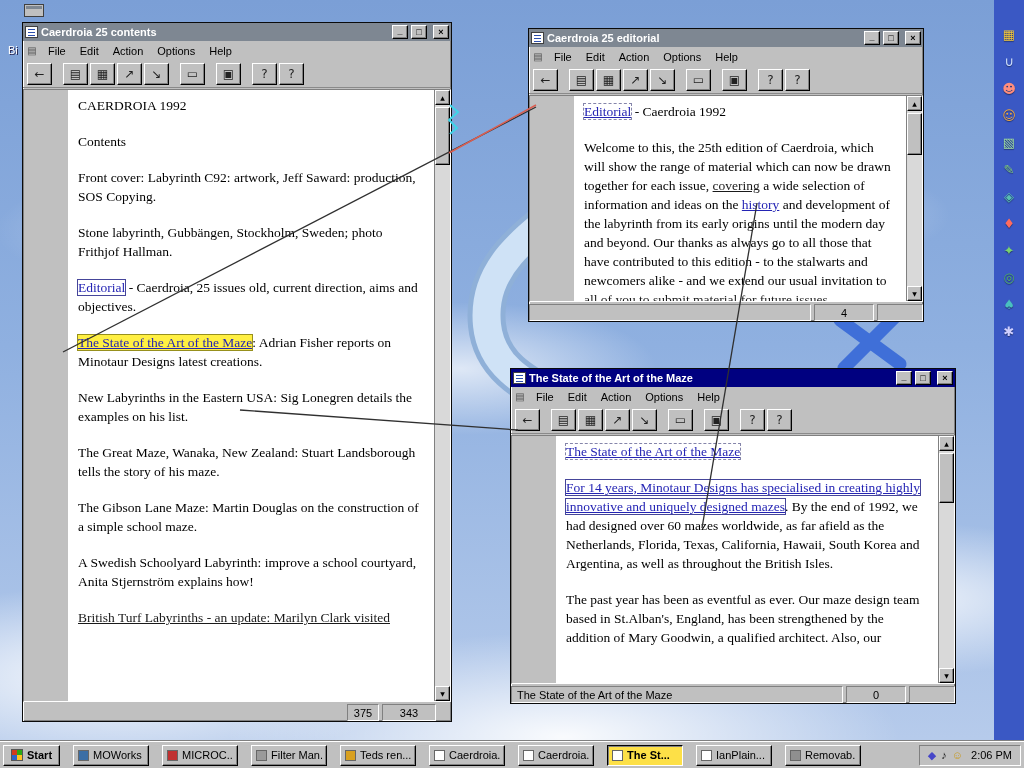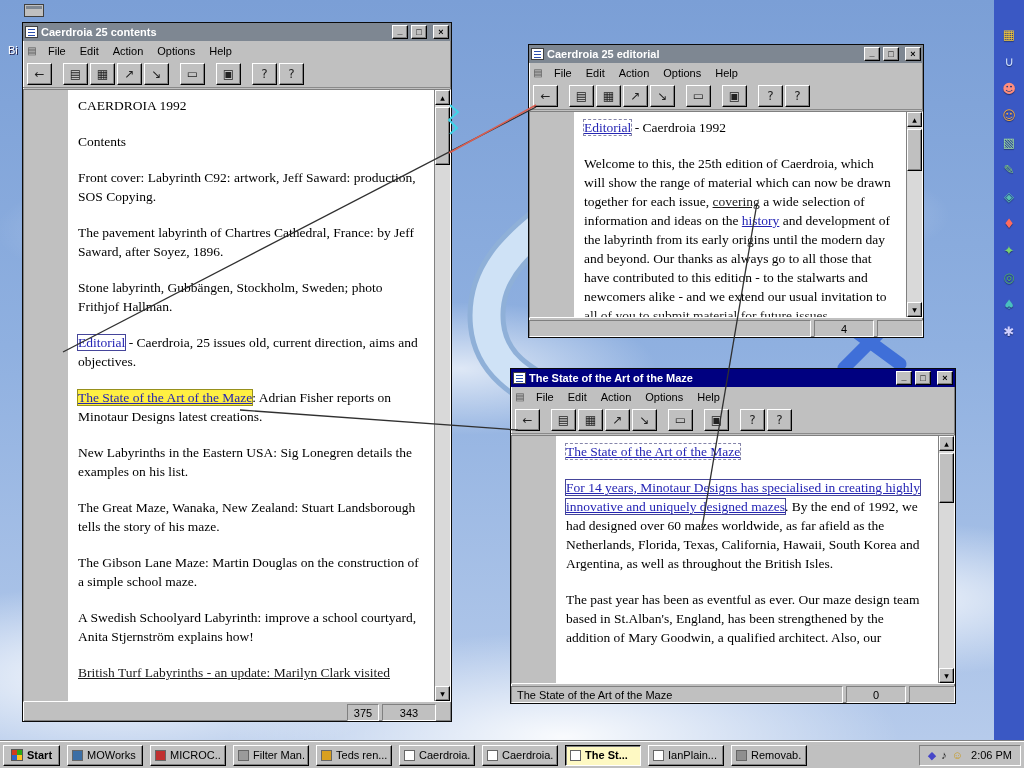--- a/index.html
+++ b/index.html
@@ -63,30 +63,30 @@
   
   .sidebar{position:absolute;right:0;top:0;width:30px;height:741px;background:#3a58c4;z-index:30;
     display:flex;flex-direction:column;align-items:center;padding-top:24px;gap:7px;}
   .side-ico{width:21px;height:20px;display:flex;align-items:center;justify-content:center;
     font:13px "DejaVu Sans",sans-serif;text-shadow:0 1px 1px rgba(0,0,0,.45);}
   .s1{color:#f3c73a;} .s2{color:#cfe0ff;} .s3{color:#ff8d7d;} .s4{color:#f0a63c;}
   .s5{color:#9fdc9f;} .s6{color:#7ec87e;} .s7{color:#58c0b0;} .s8{color:#ff6b5e;}
   .s9{color:#79d26f;} .s10{color:#4fae62;} .s11{color:#49c0c0;} .s12{color:#d0d0ff;}
   
   .taskbar{position:absolute;left:0;bottom:0;width:1024px;height:27px;background:#c0c0c0;
-    border-top:1px solid #fff;box-shadow:0 -1px 0 #808080;display:flex;align-items:center;gap:7px;
+    border-top:1px solid #fff;box-shadow:0 -1px 0 #808080;display:flex;align-items:center;gap:13px;
     padding:2px 3px;z-index:60;}
   .start{height:21px;display:flex;align-items:center;gap:4px;background:#c0c0c0;
     border:1px solid;border-color:#fff #000 #000 #fff;box-shadow:inset -1px -1px 0 #808080;
     font:bold 11px "Liberation Sans",sans-serif;padding:0 7px;}
   .winflag{width:12px;height:12px;background:conic-gradient(#2ba816 0 25%,#ffc423 0 50%,#2f63c8 0 75%,#d23b1e 0);border:1px solid #555;}
   .task{height:21px;flex:0 0 76px;display:flex;align-items:center;gap:4px;background:#c0c0c0;
     border:1px solid;border-color:#fff #000 #000 #fff;box-shadow:inset -1px -1px 0 #808080;
     font:11px "Liberation Sans",sans-serif;padding:0 4px;overflow:hidden;}
-  .task.pressed{border-color:#000 #fff #fff #000;box-shadow:inset 1px 1px 0 #808080;background:#fef9c3;font-weight:bold;align-items:center;}
+  .task.pressed{border-color:#000 #fff #fff #000;box-shadow:inset 1px 1px 0 #808080;background:#fde047;font-weight:bold;align-items:center;}
   .tlabel{white-space:nowrap;overflow:hidden;}
   .ticon{width:11px;height:11px;flex:0 0 11px;border:1px solid #666;background:#fff;}
   .ti1{background:#3b6ea5;} .ti2{background:#c03030;} .ti3{background:#9a9a9a;} .ti4{background:#d8a020;}
   .ti5,.ti6,.ti7,.ti8{background:#fff;} .ti9{background:#8f8f8f;}
   .tray{margin-left:auto;height:21px;display:flex;align-items:center;gap:5px;padding:0 8px;
     border:1px solid;border-color:#808080 #fff #fff #808080;font:11px "Liberation Sans",sans-serif;}
   .tray-ico{font-size:11px;line-height:1;}
   .tr1{color:#4646c8;} .tr2{color:#222;} .tr3{color:#c89a1e;}
   .clock{margin-left:3px;}
   
@@ -141,21 +141,20 @@
       <button class="tool-btn">▣</button>
       <span class="tb-gap"></span>
       <button class="tool-btn">?</button>
       <button class="tool-btn">?</button>
     </div>
     <div class="content">
       <div class="text-pane">
         <p>CAERDROIA 1992</p>
         <p>Contents</p>
         <p>Front cover: Labyrinth C92: artwork, Jeff Saward: production, SOS Copying.</p>
-        <p>The pavement labyrinth of Chartres Cathedral, France: by Jeff Saward, after Soyez, 1896.</p>
         <p>Stone labyrinth, Gubbängen, Stockholm, Sweden; photo Frithjof Hallman.</p>
         <p><span class="lk box-solid">Editorial</span><span> - Caerdroia, 25 issues old, current direction, aims and objectives.</span></p>
         <p><span class="lk u hl">The State of the Art of the Maze</span><span>: Adrian Fisher reports on Minotaur Designs latest creations.</span></p>
         <p>New Labyrinths in the Eastern USA: Sig Lonegren details the examples on his list.</p>
         <p>The Great Maze, Wanaka, New Zealand: Stuart Landsborough tells the story of his maze.</p>
         <p>The Gibson Lane Maze: Martin Douglas on the construction of a simple school maze.</p>
         <p>A Swedish Schoolyard Labyrinth: improve a school courtyard, Anita Stjernström explains how!</p>
         <p><span class="du">British Turf Labyrinths - an update: Marilyn Clark visited</span></p>
       </div>
       <div class="vscroll">
@@ -165,21 +164,21 @@
       </div>
     </div>
     <div class="statusbar">
       <span class="spacer"></span>
       <span class="sfield" style="width:32px">375</span>
       <span class="sfield" style="width:54px">343</span>
       <span style="width:12px"></span>
     </div>
   </div>
 
-  <div class="win" style="left:528px;top:44px;width:396px;height:294px;z-index:10">
+  <div class="win" style="left:528px;top:28px;width:396px;height:294px;z-index:10">
     <div class="titlebar inactive">
       <span class="title-icon"></span>
       <span class="title-text">Caerdroia 25 editorial</span>
       <button class="tb-btn min">_</button>
       <button class="tb-btn">□</button>
       <button class="tb-btn close">×</button>
     </div>
     <div class="menubar">
       <span class="menu-doc">▤</span>
       <span class="menu-item">File</span>

